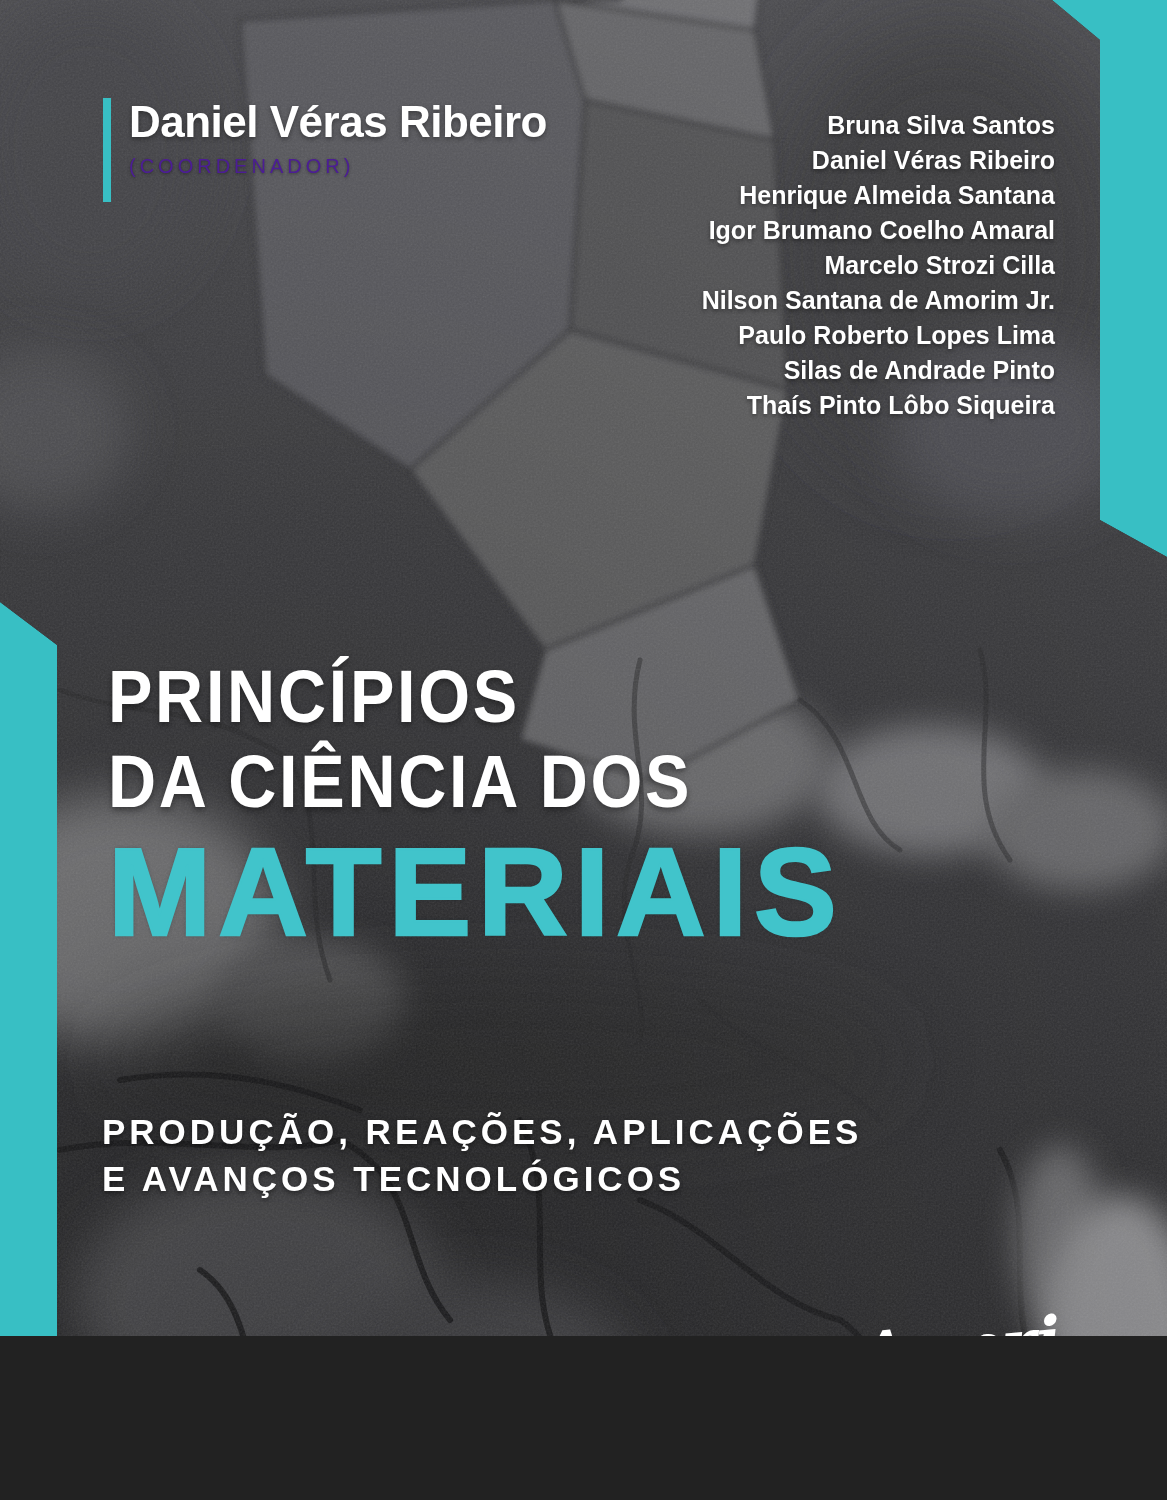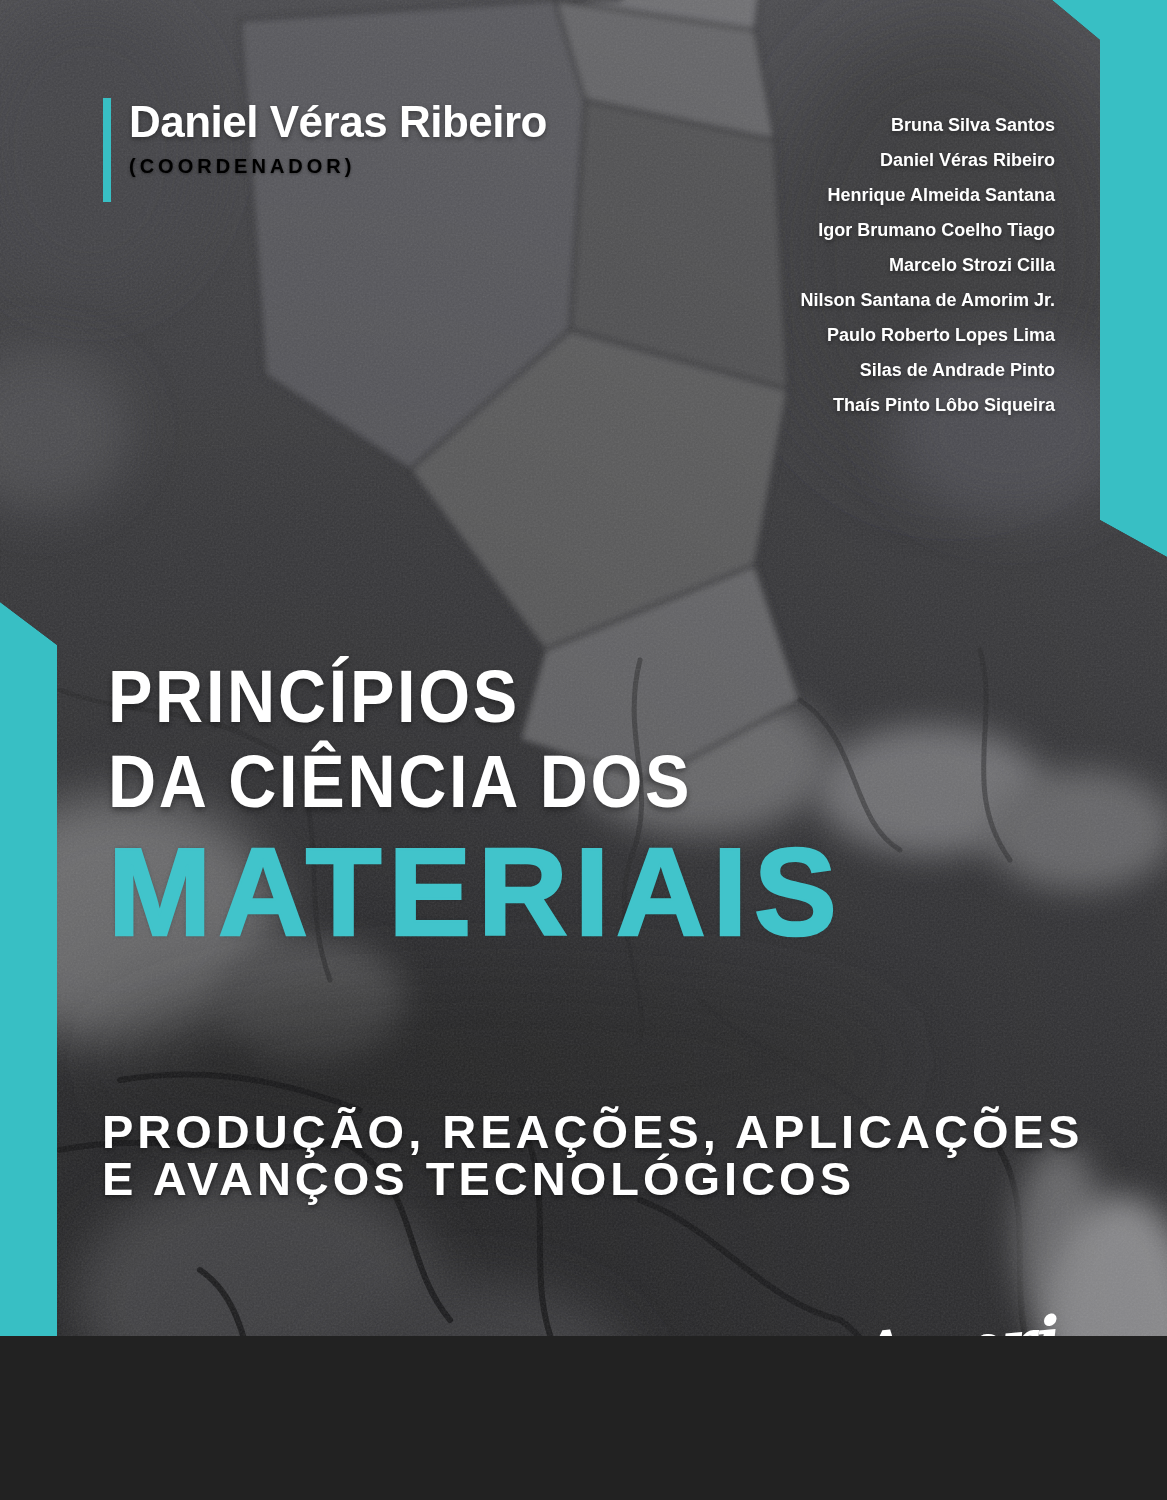--- a/index.html
+++ b/index.html
@@ -22,47 +22,47 @@
   .txt{position:absolute;white-space:nowrap;}
 
   
   .coord{left:103px;top:98px;display:flex;align-items:flex-start;}
   .coord-bar{width:8px;height:104px;background:#38bfc4;margin-right:18px;}
   .coord-name{
     color:#fff;font-weight:bold;font-size:44px;line-height:1.1;
     letter-spacing:-0.5px;text-shadow:0 2px 5px rgba(0,0,0,.4);
   }
   .coord-role{
-    color:#000000;font-weight:bold;font-size:20px;letter-spacing:4px;
+    color:#4c1d95;font-weight:normal;font-size:20px;letter-spacing:4px;
     margin-top:9px;text-shadow:0 1px 3px rgba(0,0,0,.4);
   }
   
   .authors{
     right:112px;top:108px;text-align:right;
-    color:#fff;font-weight:bold;font-size:18px;line-height:35px;
+    color:#fff;font-weight:bold;font-size:25px;line-height:35px;
     text-shadow:0 2px 4px rgba(0,0,0,.45);
   }
   
   .title-white{
     left:108px;color:#fff;font-weight:bold;font-size:74px;line-height:1;
     transform:scaleX(0.9);transform-origin:left top;letter-spacing:3px;
     text-shadow:0 3px 7px rgba(0,0,0,.4);
   }
   .t1{top:660px;}
   .t2{top:745px;}
   .title-teal{
     left:108px;color:#41c4cb;font-weight:bold;font-size:124px;line-height:1;
     letter-spacing:7px;-webkit-text-stroke:2.5px #41c4cb;
     text-shadow:0 0 4px rgba(15,40,42,.45);
   }
   .t3{top:830px;}
   .t4{top:957px;letter-spacing:4px;}
   
   .subtitle{
-    left:102px;top:1108px;color:#fff;font-weight:bold;font-size:47px;
+    left:102px;top:1108px;color:#fff;font-weight:bold;font-size:35px;
     line-height:47px;letter-spacing:4px;
     text-shadow:0 2px 5px rgba(0,0,0,.5);
   }
   
   .publisher{right:104px;top:1298px;width:210px;height:122px;}
   .publisher svg{display:block;}
   .publisher text{
     font-family:"DejaVu Serif","Liberation Serif",serif;
     font-style:italic;fill:#fff;
   }
@@ -172,21 +172,21 @@
     <div>
       <div class="coord-name">Daniel Véras Ribeiro</div>
       <div class="coord-role">(COORDENADOR)</div>
     </div>
   </div>
 
   <div class="txt authors">
     <div>Bruna Silva Santos</div>
     <div>Daniel Véras Ribeiro</div>
     <div>Henrique Almeida Santana</div>
-    <div>Igor Brumano Coelho Tiago</div>
+    <div>Igor Brumano Coelho Amaral</div>
     <div>Marcelo Strozi Cilla</div>
     <div>Nilson Santana de Amorim Jr.</div>
     <div>Paulo Roberto Lopes Lima</div>
     <div>Silas de Andrade Pinto</div>
     <div>Thaís Pinto Lôbo Siqueira</div>
   </div>
 
   <div class="txt title-white t1">PRINCÍPIOS</div>
   <div class="txt title-white t2">DA CIÊNCIA DOS</div>
   <div class="txt title-teal  t3">MATERIAIS</div>

